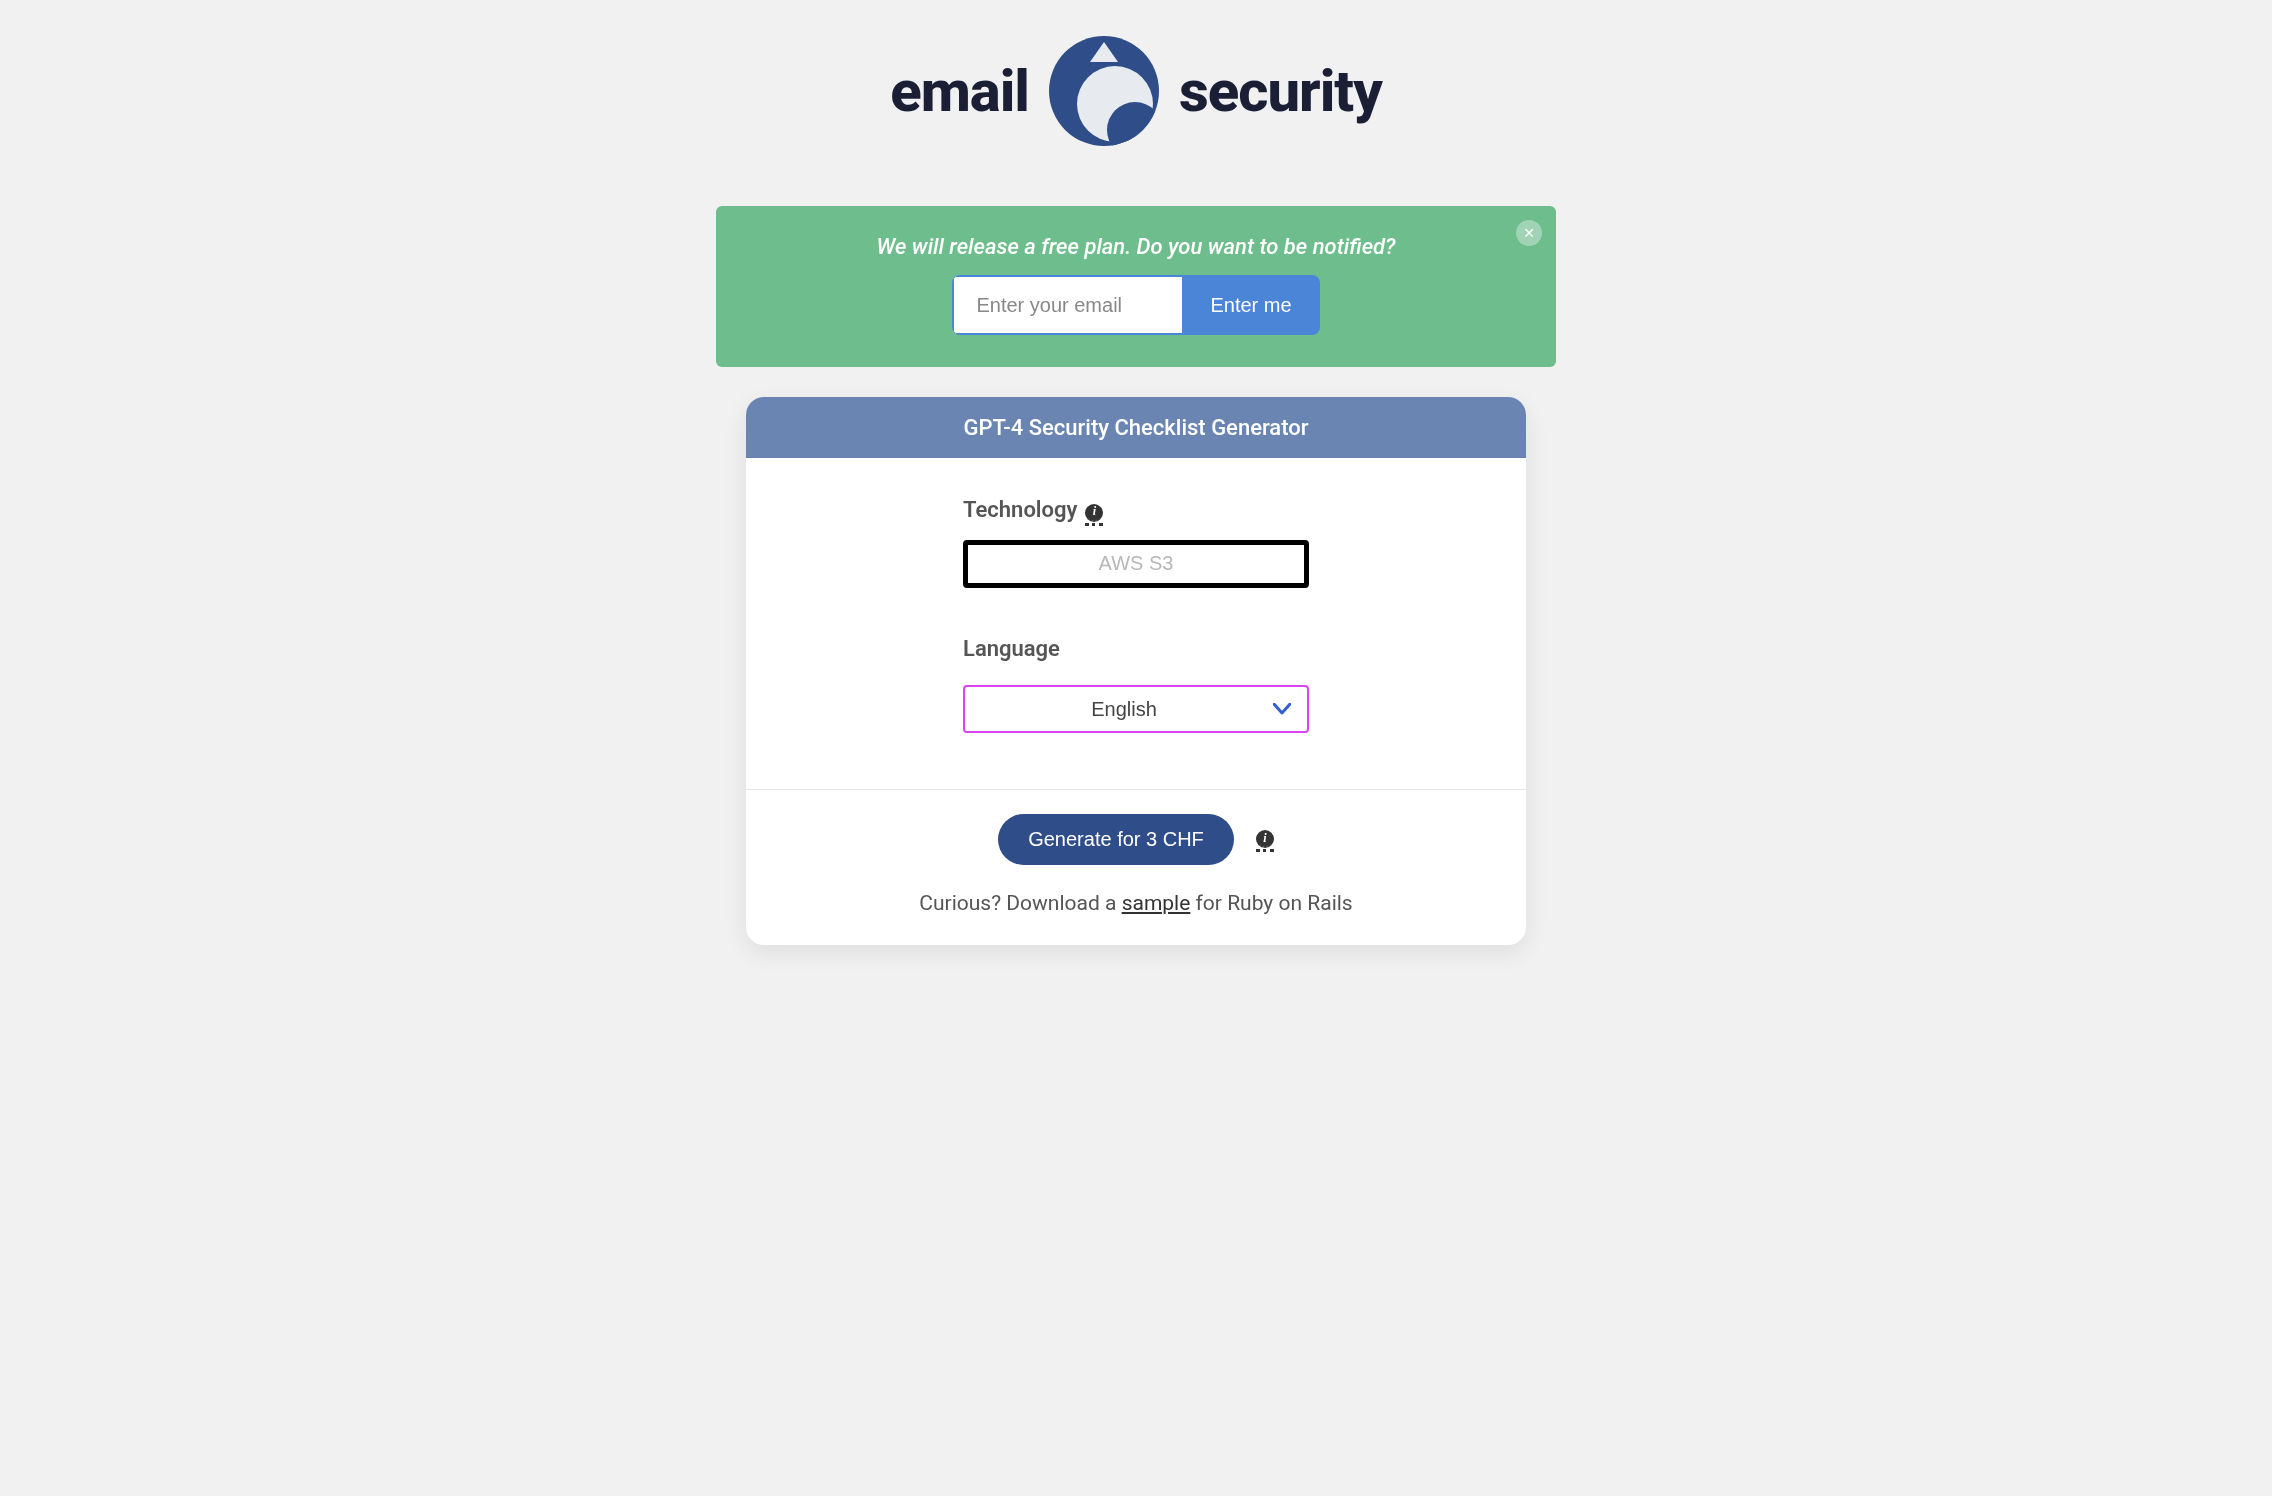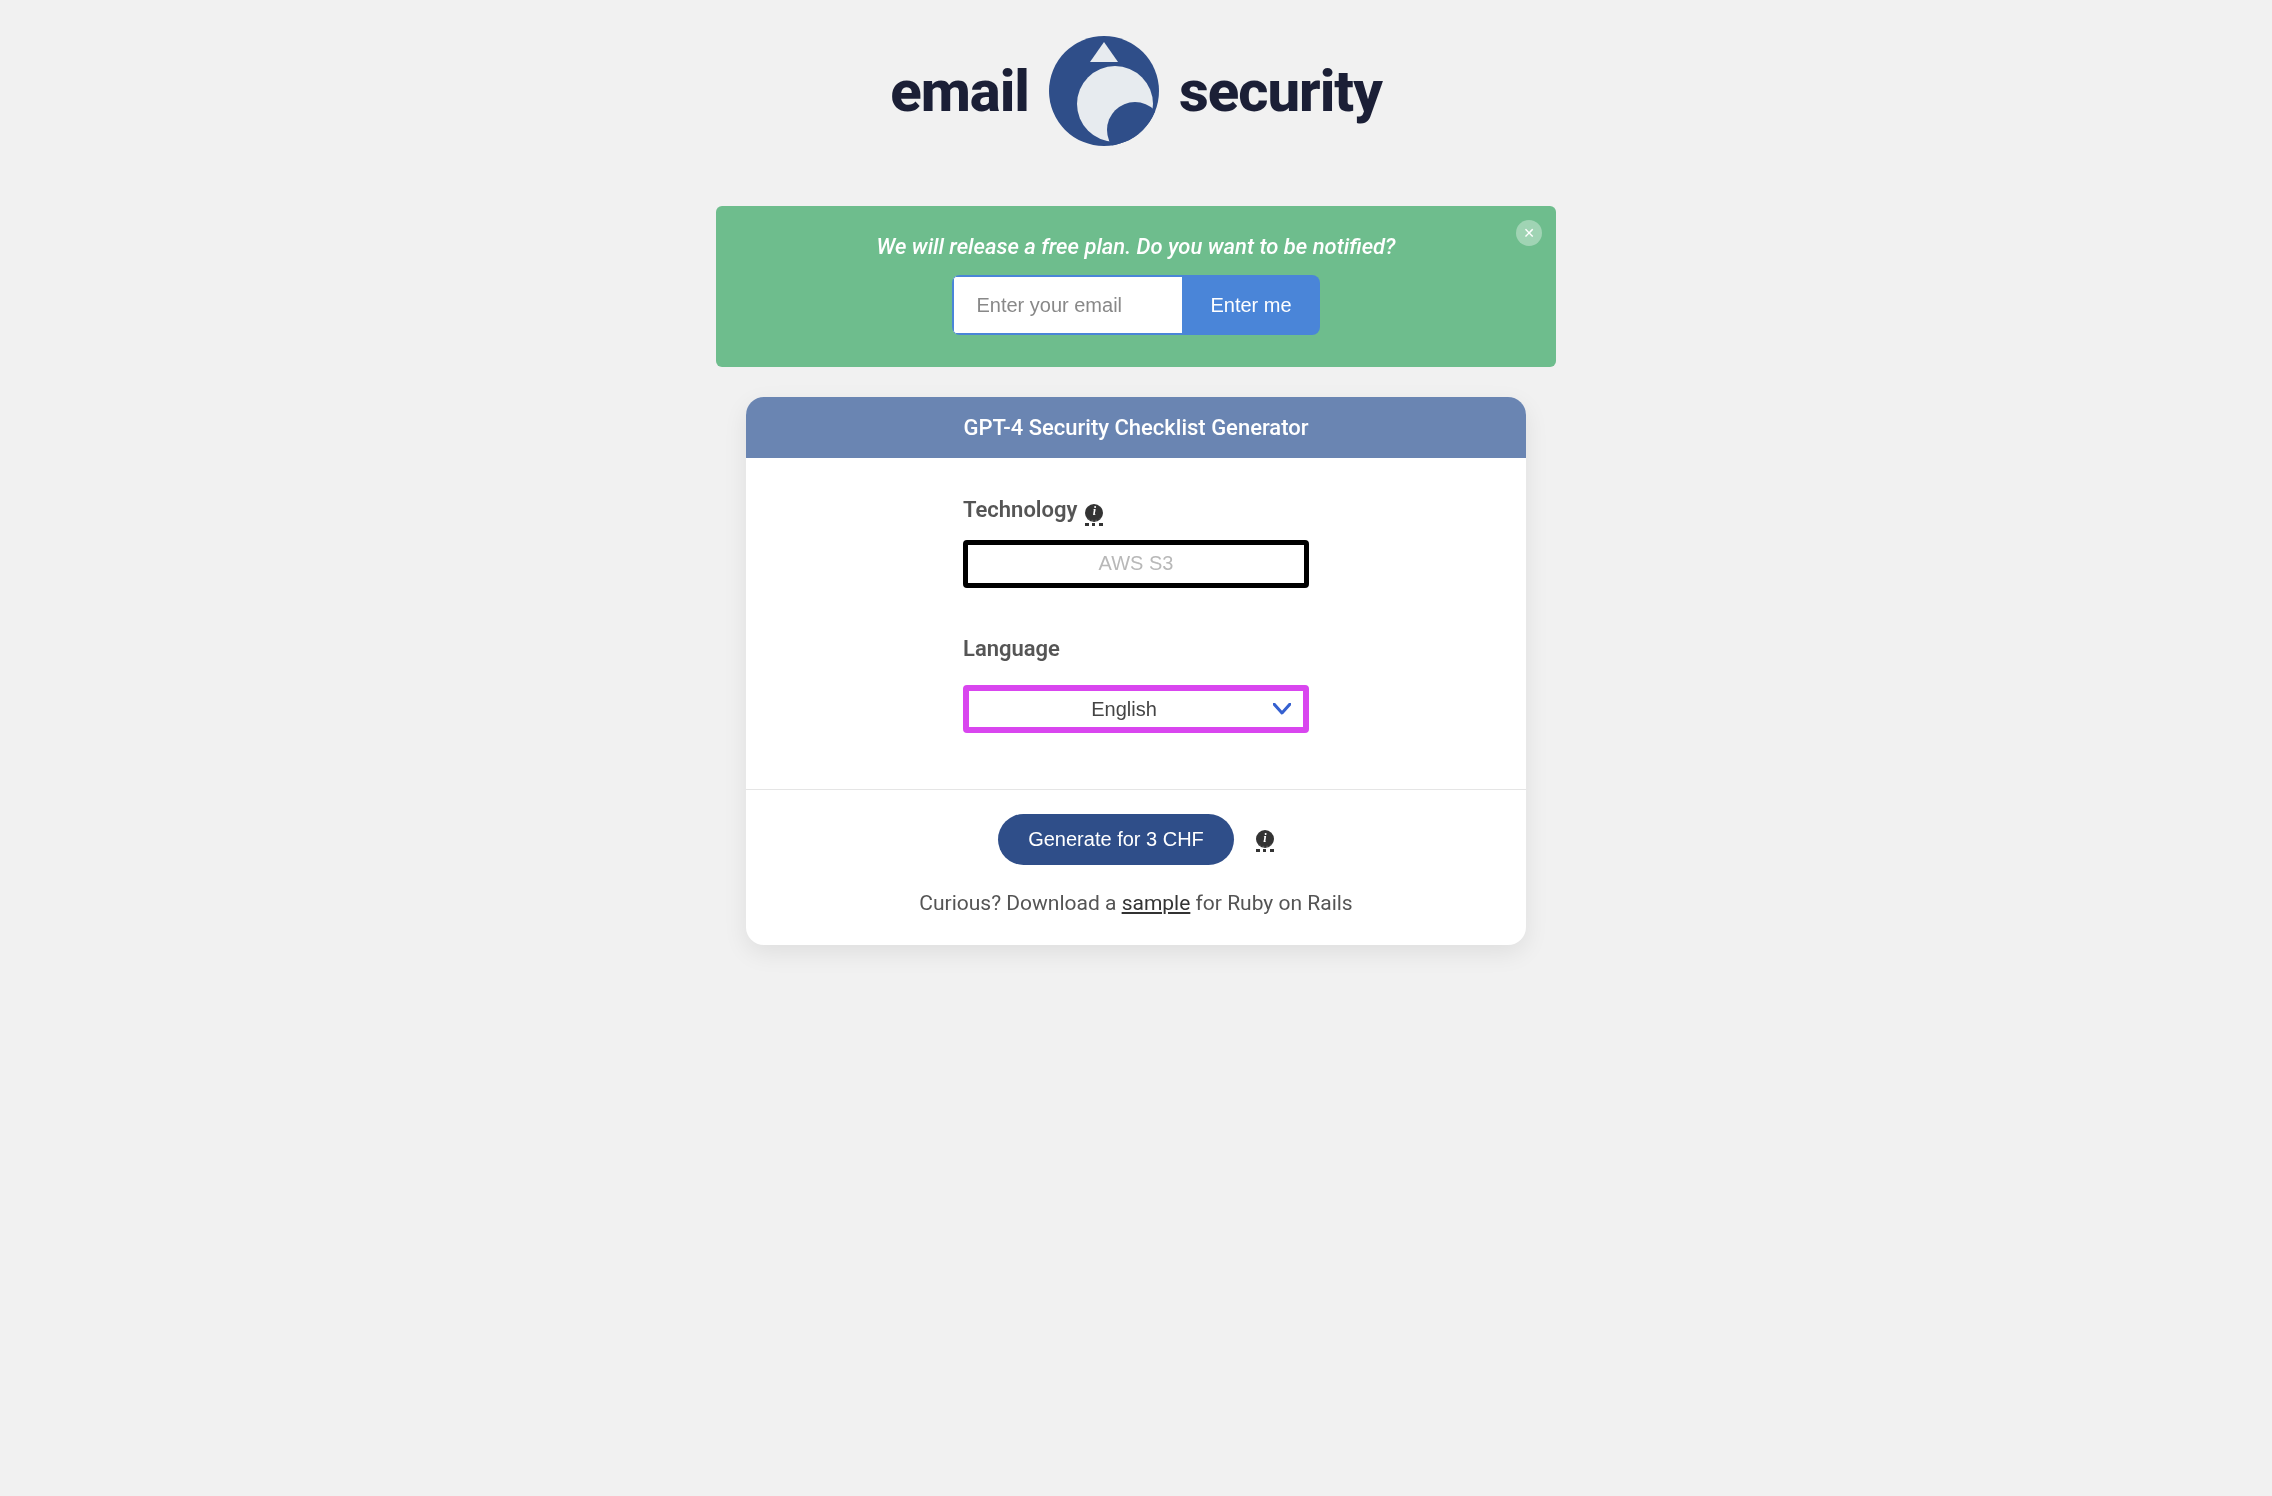--- a/index.html
+++ b/index.html
@@ -213,21 +213,21 @@
   }
   .text-input::placeholder { color: #b8b8b8; }
 
   .select-wrap {
     position: relative;
     width: 100%;
   }
   .select {
     width: 100%;
     height: 48px;
-    border: 6px solid #d946ef;
+    border: 2px solid #d946ef;
     border-radius: 4px;
     padding: 0 40px 0 16px;
     font-size: 20px;
     text-align: center;
     color: #444;
     background: #fff;
     appearance: none;
     -webkit-appearance: none;
     cursor: pointer;
     outline: none;

